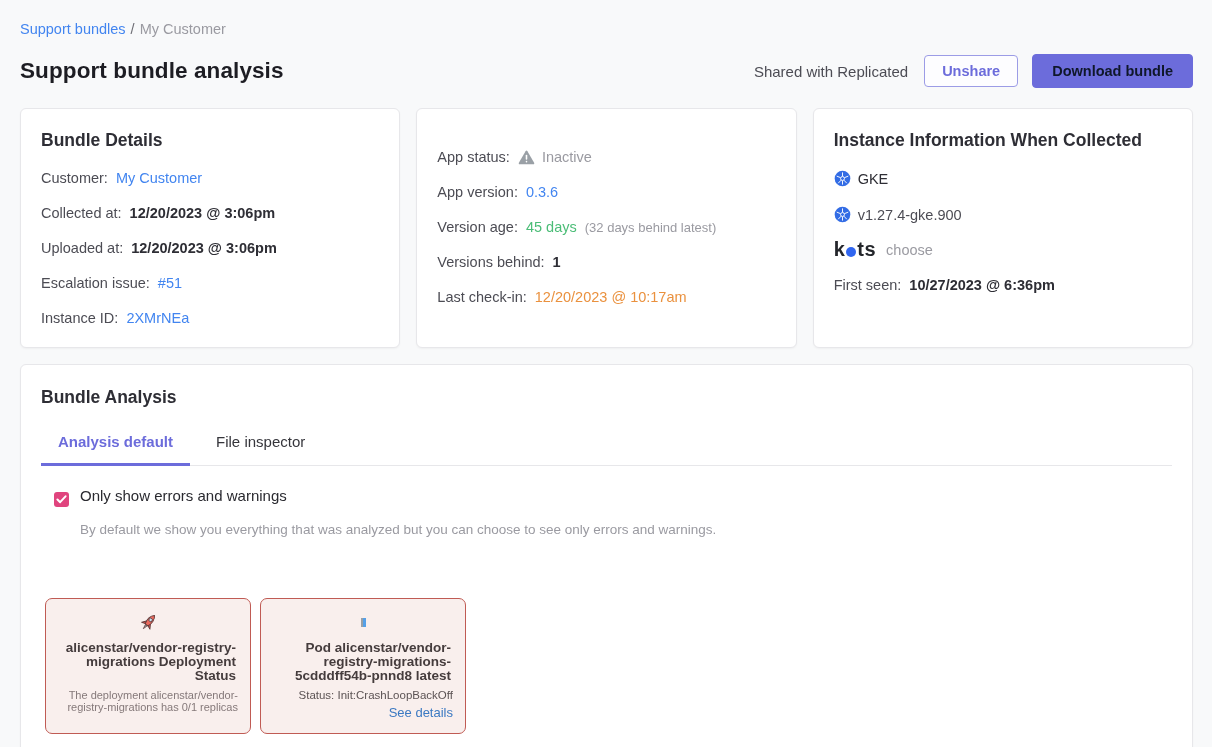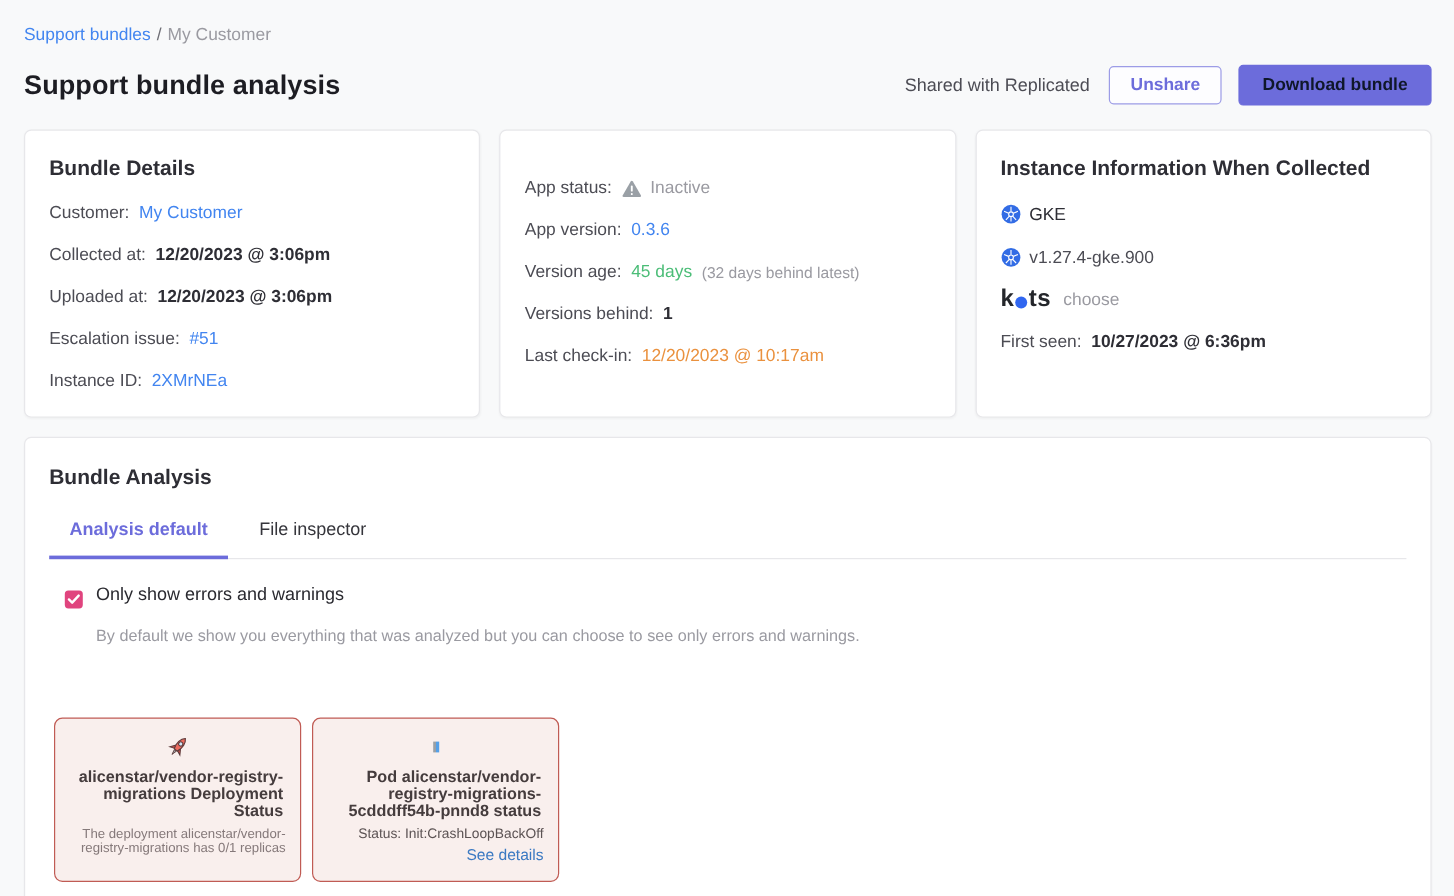--- a/index.html
+++ b/index.html
@@ -242,21 +242,21 @@
           </svg>
         </div>
         <div class="finding-title">alicenstar/vendor-registry-migrations Deployment Status</div>
         <div class="finding-msg">The deployment alicenstar/vendor-registry-migrations has 0/1 replicas</div>
       </div>
 
       <div class="finding-card">
         <div class="finding-icon-wrap">
           <span class="broken-img-icon"></span>
         </div>
-        <div class="finding-title">Pod alicenstar/vendor-registry-migrations-5cdddff54b-pnnd8 status</div>
+        <div class="finding-title">Pod alicenstar/vendor-registry-migrations-5cdddff54b-pnnd8 latest</div>
         <div class="finding-msg dark">Status: Init:CrashLoopBackOff</div>
         <a class="see-details">See details</a>
       </div>
 
     </div>
   </div>
 
 </div>
 
 </body></html>

